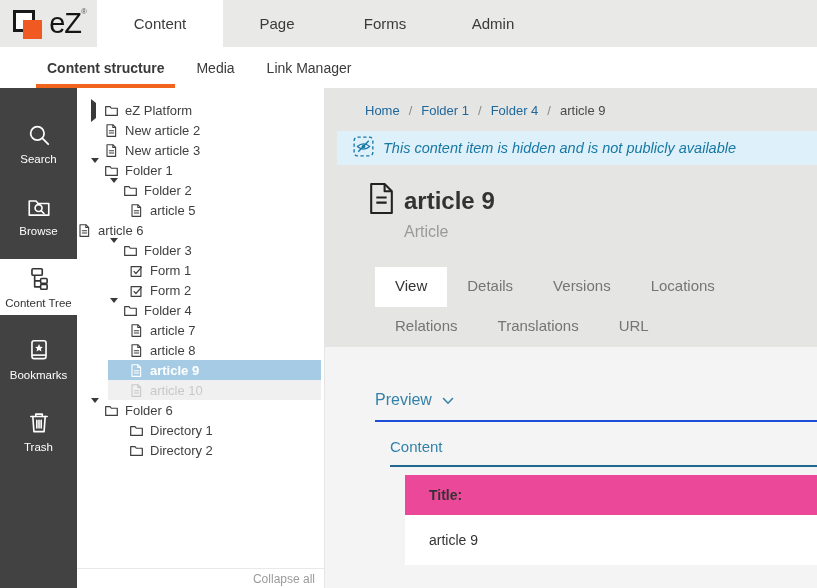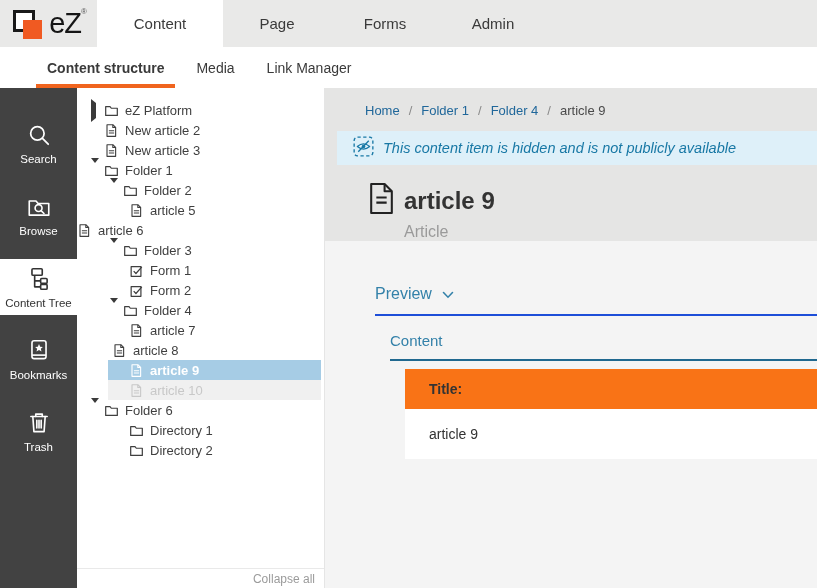--- a/index.html
+++ b/index.html
@@ -73,21 +73,21 @@
   .page-subtitle { font-size:16px; color:#9a9a9a; margin:4px 0 0 36px; }
   .tabs { margin-top:26px; padding-left:50px; padding-right:20px; display:flex; flex-wrap:wrap; }
   .tab { padding:10px 20px; height:40px; font-size:15px; color:#757575; cursor:pointer; }
   .tab.active { background:#fff; color:#333; }
   .tab-body { flex:1; background:#f4f4f4; padding:44px 0 0 50px; }
   .preview-head { display:flex; align-items:center; gap:10px; color:#3381a9; font-size:16px;
     padding-bottom:11px; border-bottom:2px solid #1d4ed8; cursor:pointer; }
   .content-head { margin:16px 0 0 15px; color:#3381a9; font-size:15px;
     padding-bottom:10px; border-bottom:2px solid #20688f; }
   .field-box { margin:8px 0 0 30px; }
-  .field-head { height:40px; background:#f97316; display:flex; align-items:center;
+  .field-head { height:40px; background:#ec4899; display:flex; align-items:center;
     padding-left:24px; font-weight:bold; font-size:14px; color:#333; }
   .field-body { height:50px; background:#fff; display:flex; align-items:center;
     padding-left:24px; font-size:14px; color:#333; }
 </style>
 </head>
 <body>
 
 <div class="topbar">
   <div class="logo">
     <span class="logo-mark">
@@ -250,21 +250,21 @@
           <span class="tree-label">Folder 4</span>
         </div>
         <div class="tree-row" style="padding-left: 52px;">
           <span class="tree-icon"><svg width="15" height="15" viewBox="0 0 16 16" fill="none" stroke="currentColor" stroke-width="1.2" stroke-linejoin="round">
               <path d="M3.2 1.8 h6.2 l3 3 v9.4 H3.2 z"></path>
               <path d="M9.4 1.8 v3 h3"></path>
               <path d="M5.2 8.3 h5.6 M5.2 10.6 h5.6"></path>
             </svg></span>
           <span class="tree-label">article 7</span>
         </div>
-        <div class="tree-row" style="padding-left: 35px;">
+        <div class="tree-row" style="padding-left: 52px;">
           <span class="tree-icon"><svg width="15" height="15" viewBox="0 0 16 16" fill="none" stroke="currentColor" stroke-width="1.2" stroke-linejoin="round">
               <path d="M3.2 1.8 h6.2 l3 3 v9.4 H3.2 z"></path>
               <path d="M9.4 1.8 v3 h3"></path>
               <path d="M5.2 8.3 h5.6 M5.2 10.6 h5.6"></path>
             </svg></span>
           <span class="tree-label">article 8</span>
         </div>
         <div class="tree-row selected" style="padding-left: 52px;">
           <span class="tree-icon"><svg width="15" height="15" viewBox="0 0 16 16" fill="none" stroke="currentColor" stroke-width="1.2" stroke-linejoin="round">
               <path d="M3.2 1.8 h6.2 l3 3 v9.4 H3.2 z"></path>
@@ -330,20 +330,29 @@
         <span id="title-icon"><svg width="27" height="33" viewBox="0 0 26 32" fill="none" stroke="#222" stroke-width="2" stroke-linejoin="round">
               <path d="M3 2 h13 l7 7 v21 H3 z"></path>
               <path d="M16 2 v7 h7"></path>
               <path d="M8 15 h10 M8 20 h10"></path>
             </svg></span>
         <span class="page-title">article 9</span>
       </div>
       <div class="page-subtitle">Article</div>
     </div>
 
+    <div class="tabs" id="tabs">
+        <div class="tab active">View</div>
+        <div class="tab">Details</div>
+        <div class="tab">Versions</div>
+        <div class="tab">Locations</div>
+        <div class="tab">Relations</div>
+        <div class="tab">Translations</div>
+        <div class="tab">URL</div>
+      </div>
 
     <div class="tab-body">
       <div class="preview-head">
         <span>Preview</span>
         <span id="chevron-icon"><svg width="12" height="8" viewBox="0 0 12 8" fill="none" stroke="#3381a9" stroke-width="1.6" stroke-linecap="round">
               <path d="M1.5 1.5 L6 6.2 L10.5 1.5"></path>
             </svg></span>
       </div>
       <div class="content-head">Content</div>
       <div class="field-box">

